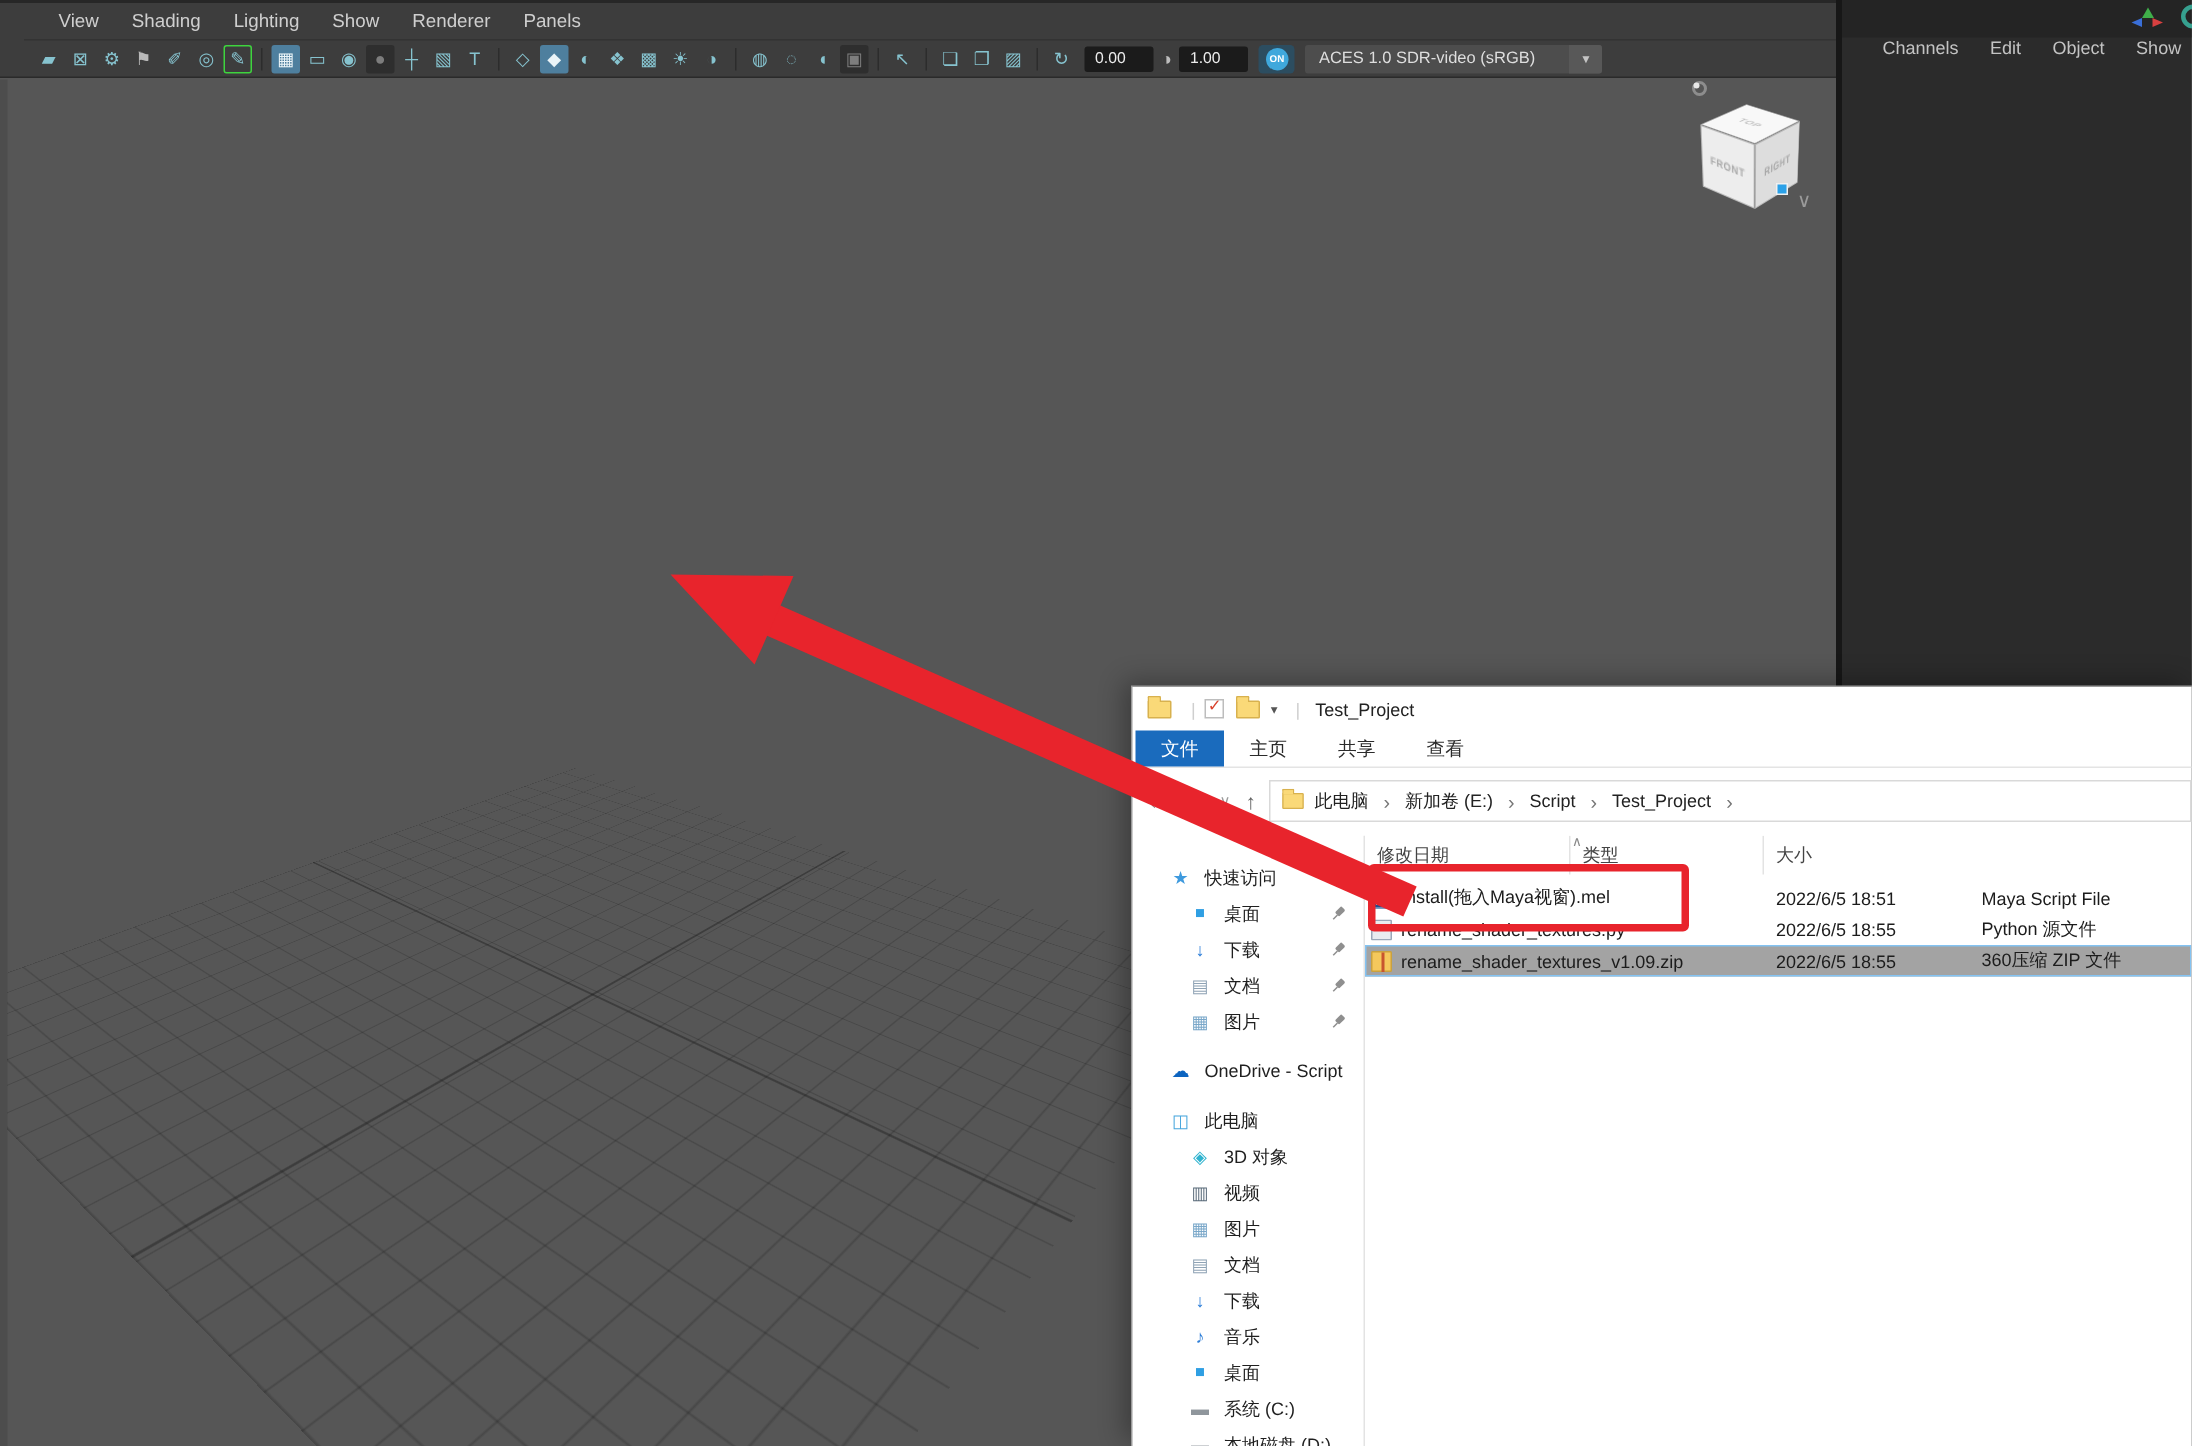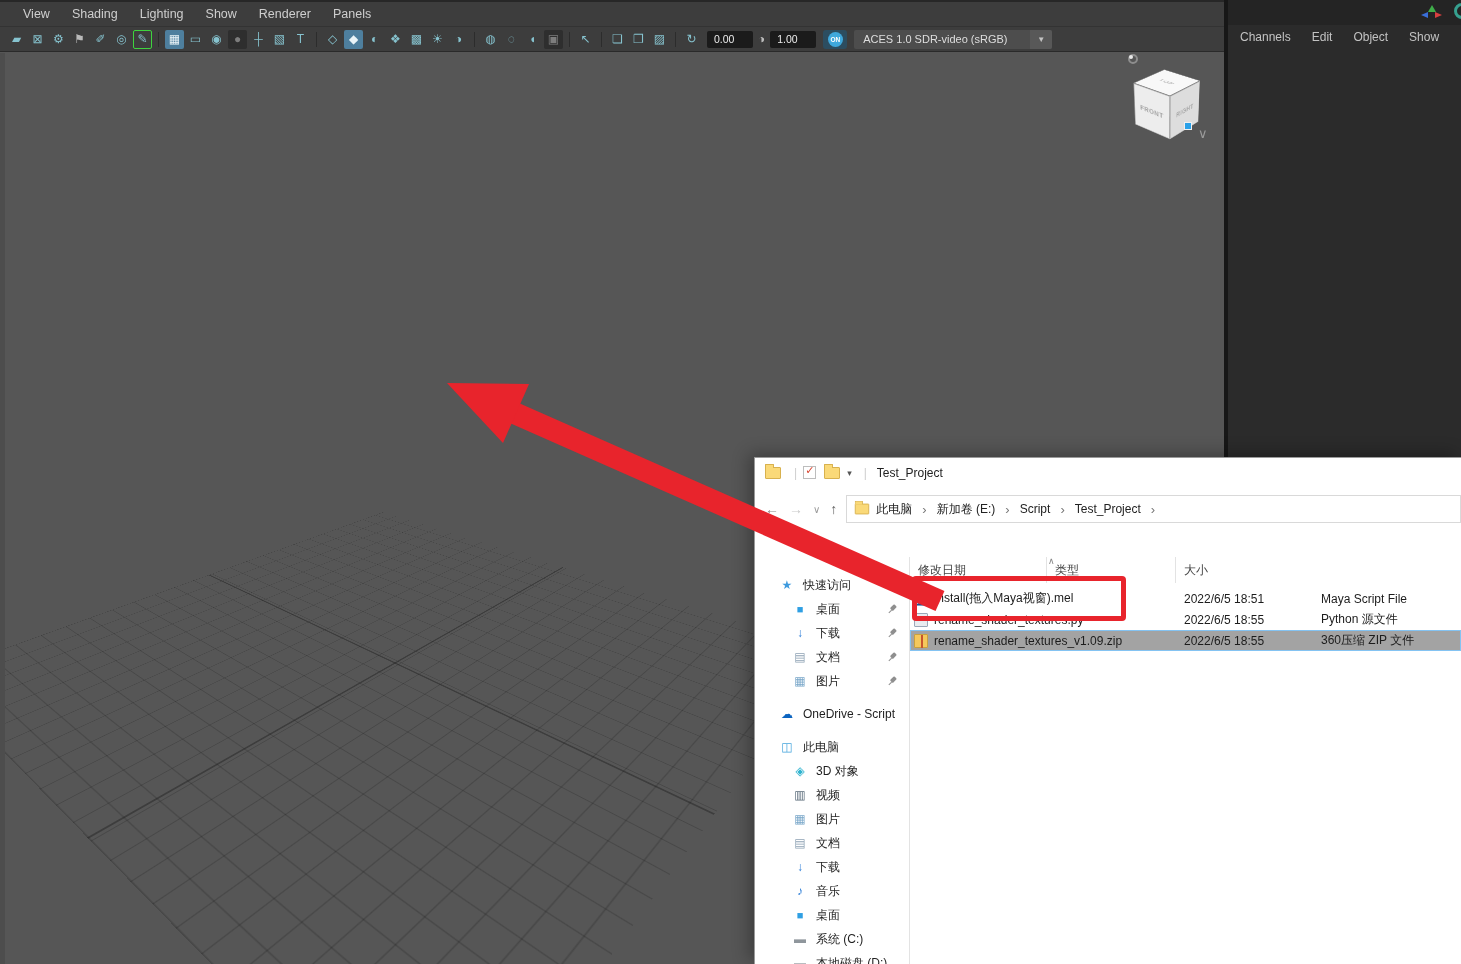--- a/index.html
+++ b/index.html
@@ -1,21 +1,21 @@
 <!DOCTYPE html>
 <html><head>
 <meta charset="utf-8">
 <style>
   * { margin:0; padding:0; box-sizing:border-box; }
   html,body { width:1461px; height:964px; overflow:hidden; background:#565656;
               font-family:"Liberation Sans", sans-serif; }
 
   
   #maya-top { position:absolute; left:0; top:0; width:1224px; height:52px;
-              background:#3d3d3d; border-top:2px solid #272727; border-bottom:1px solid #2a2a2a; z-index:4; }
+              background:#3d3d3d; border-top:2px solid #272727; border-bottom:1px solid #2a2a2a; z-index:4;padding-left:16px; }
   #maya-menubar { height:25px; display:flex; align-items:center; padding-left:12px;
                   border-bottom:1px solid #333; }
   .mmenu { color:#cfcfcf; font-size:12.5px; padding:0 11px; cursor:default; }
   #maya-toolbar { height:24px; display:flex; align-items:center; padding-left:6px; }
   .ticons { display:flex; align-items:center; }
   .ticon { width:19px; height:19px; margin:0 1px; display:flex; align-items:center; justify-content:center;
            color:#86c3cf; font-size:12px; border-radius:2px; }
   .ticon.active { background:#4e7f9e; color:#eaf4f8; }
   .ticon.dark { background:#2e2e2e; color:#7d7d7d; }
   .ticon.green { border:1px solid #3ed43e; }
@@ -62,21 +62,21 @@
 
   
   #channel-panel { position:absolute; left:1224px; top:0; width:237px; height:964px;
                    background:#2b2b2b; border-left:4px solid #171717; z-index:6; }
   .cp-topstrip { height:25px; background:#242424; position:relative; }
   .tri { position:absolute; width:0; height:0; }
   .tri-g { left:200px; top:5px; border-left:4px solid transparent; border-right:4px solid transparent; border-bottom:7px solid #3fae4a; }
   .tri-b { left:193px; top:12px; border-top:3px solid transparent; border-bottom:3px solid transparent; border-right:7px solid #3a6fd8; }
   .tri-r { left:207px; top:12px; border-top:3px solid transparent; border-bottom:3px solid transparent; border-left:7px solid #d84040; }
   .cp-partcircle { position:absolute; right:-9px; top:3px; width:16px; height:16px; border:3px solid #36a08f; border-radius:50%; }
-  .cp-menu { height:24px; display:flex; align-items:center; padding-left:12px; }
+  .cp-menu { height:24px; display:flex; align-items:flex-start; padding-left:12px;margin-left:15px; }
   .cp-menu-item { color:#c3c3c3; font-size:12px; margin-right:21px; }
   .cp-hint { position:absolute; left:12px; top:272px; width:210px; text-align:center;
              color:#9b9b9b; font-size:11px; line-height:1.45; }
 
   
   #explorer { position:absolute; left:755px; top:458px; width:706px; height:506px; background:#fff;
               z-index:10; box-shadow:0 0 0 1px #9a9a9a, -6px -4px 16px rgba(0,0,0,.30); font-size:12px; color:#1f1f1f; }
   .ex-titlebar { height:29px; display:flex; align-items:center; padding-left:10px; }
   .folder-ic { width:16px; height:12px; background:#fad978; border:1px solid #d8b14e; border-radius:1px; position:relative; margin-right:7px; }
   .folder-ic::before { content:""; position:absolute; left:-1px; top:-4px; width:7px; height:3px; background:#fad978; border:1px solid #d8b14e; border-bottom:none; border-radius:1px 1px 0 0; }
@@ -331,20 +331,35 @@
   <div class="ex-titlebar">
     <span class="folder-ic"></span>
     <span class="tb-sep">|</span>
     <span class="check-ic"></span>
     <span class="folder-ic"></span>
     <span class="qa-chevron">▾</span>
     <span class="tb-sep">|</span>
     <span class="ex-title">Test_Project</span>
   </div>
 
+  <div class="ex-tabs">
+
+  <span class="ex-tab active">
+        <span>文件</span>
+      </span>
+      <span class="ex-tab">
+        <span>主页</span>
+      </span>
+      <span class="ex-tab">
+        <span>共享</span>
+      </span>
+      <span class="ex-tab">
+        <span>查看</span>
+      </span>
+    </div>
 
   <div class="ex-addr">
     <span class="nav-ic nav-back">←</span>
     <span class="nav-ic nav-fwd">→</span>
     <span class="nav-drop">∨</span>
     <span class="nav-ic nav-up">↑</span>
     <div class="addr-box">
       <span class="folder-ic"></span>
       <span style="display:flex">
 

